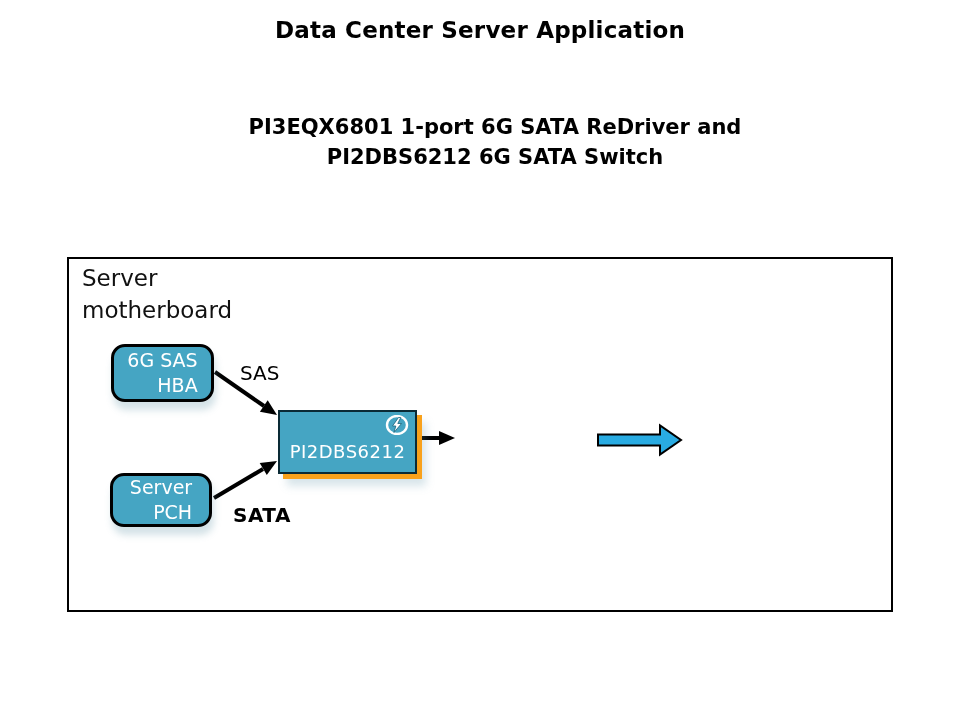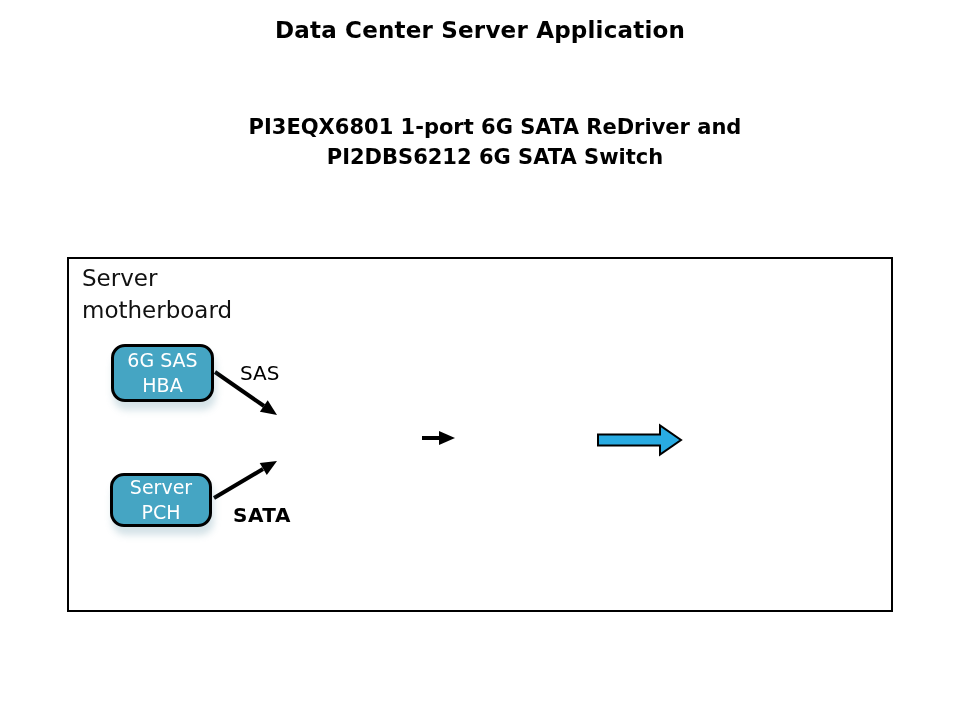--- a/index.html
+++ b/index.html
@@ -60,21 +60,21 @@
 
   .node-rounded {
     position: absolute;
     background: var(--teal, #45a5c3);
     border: 3px solid #000000;
     border-radius: 14px;
     color: #ffffff;
     display: flex;
     align-items: center;
     justify-content: center;
-    text-align: center;
+    text-align: right;
     box-sizing: border-box;
     box-shadow: 2px 8px 7px rgba(100, 150, 170, 0.28);
   }
   .node-hba {
     left: 111px; top: 344px; width: 103px; height: 58px;
     font-size: 19px; line-height: 25px;
   }
   .node-pch {
     left: 110px; top: 473px; width: 102px; height: 54px;
     font-size: 19px; line-height: 25px;
@@ -162,19 +162,26 @@
       <path class="fat-arrow" d="M598,434.5 L660,434.5 L660,425.5 L681,440 L660,454.5 L660,445.5 L598,445.5 Z"></path>
     </g>
   </svg>
 
   <div class="node-rounded node-hba preline">6G SAS
 HBA</div>
 
   <div class="node-rounded node-pch preline">Server
 PCH</div>
 
+  <div class="chip chip-switch">
+    <svg class="chip-logo" viewBox="0 0 26 20">
+      <ellipse cx="13" cy="10" rx="10" ry="9" fill="none" stroke="#ffffff" stroke-width="2.4"></ellipse>
+      <path d="M14.5 2.5 L8.5 11 L11.8 11 L10 17.5 L17.5 8.5 L13.8 8.5 L16.8 2.5 Z" fill="#ffffff" stroke="#15637c" stroke-width="0.8"></path>
+    </svg>
+    <span>PI2DBS6212</span>
+  </div>
 
 
 
   <div class="edge-label edge-label-sas">SAS</div>
   <div class="edge-label edge-label-sata">SATA</div>
 
 </div>
 
 </body></html>

